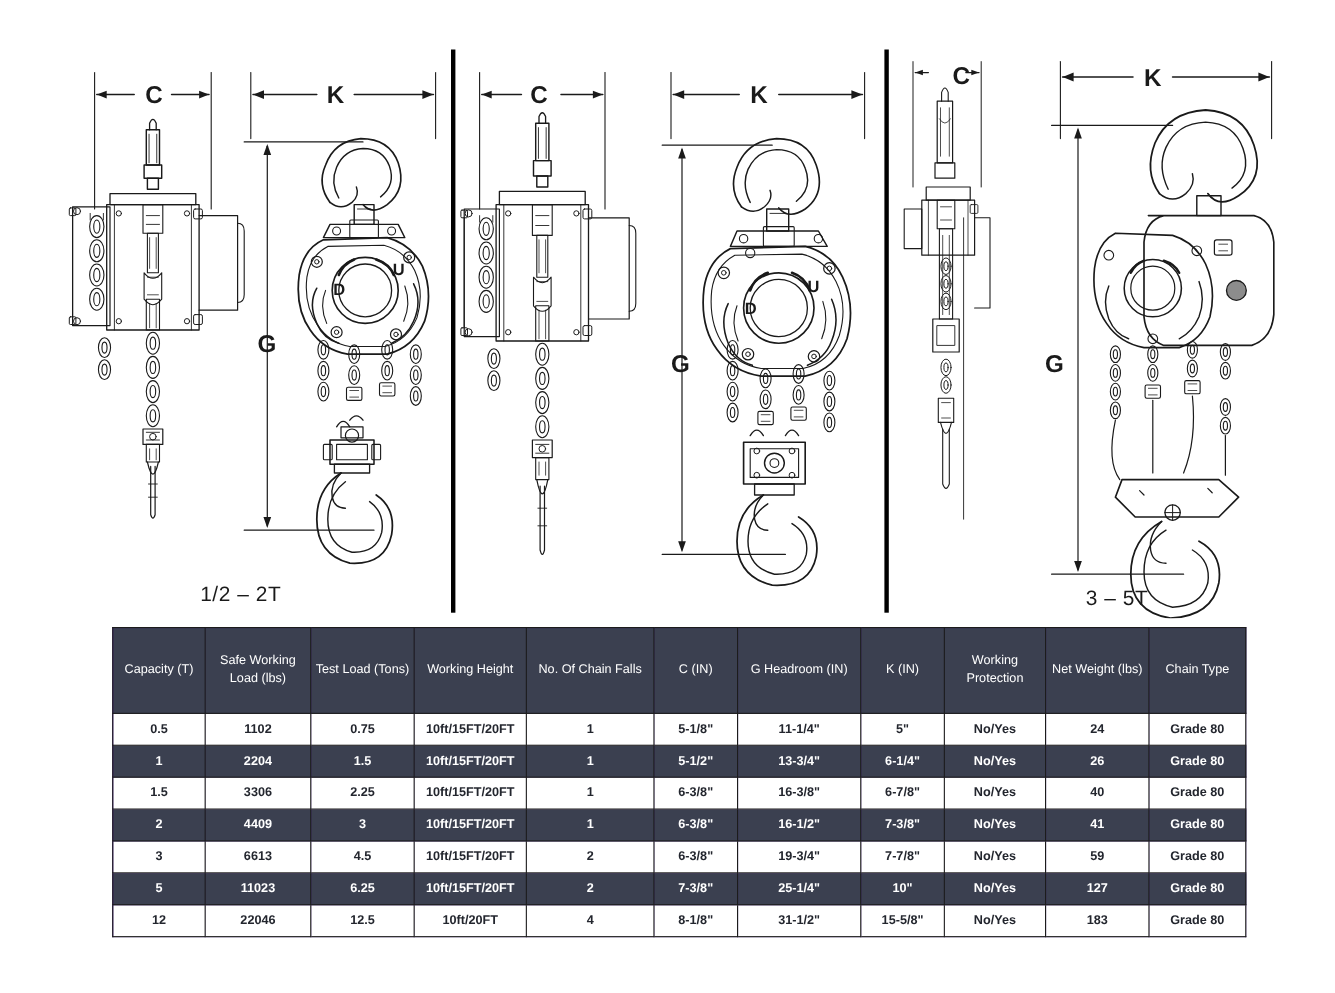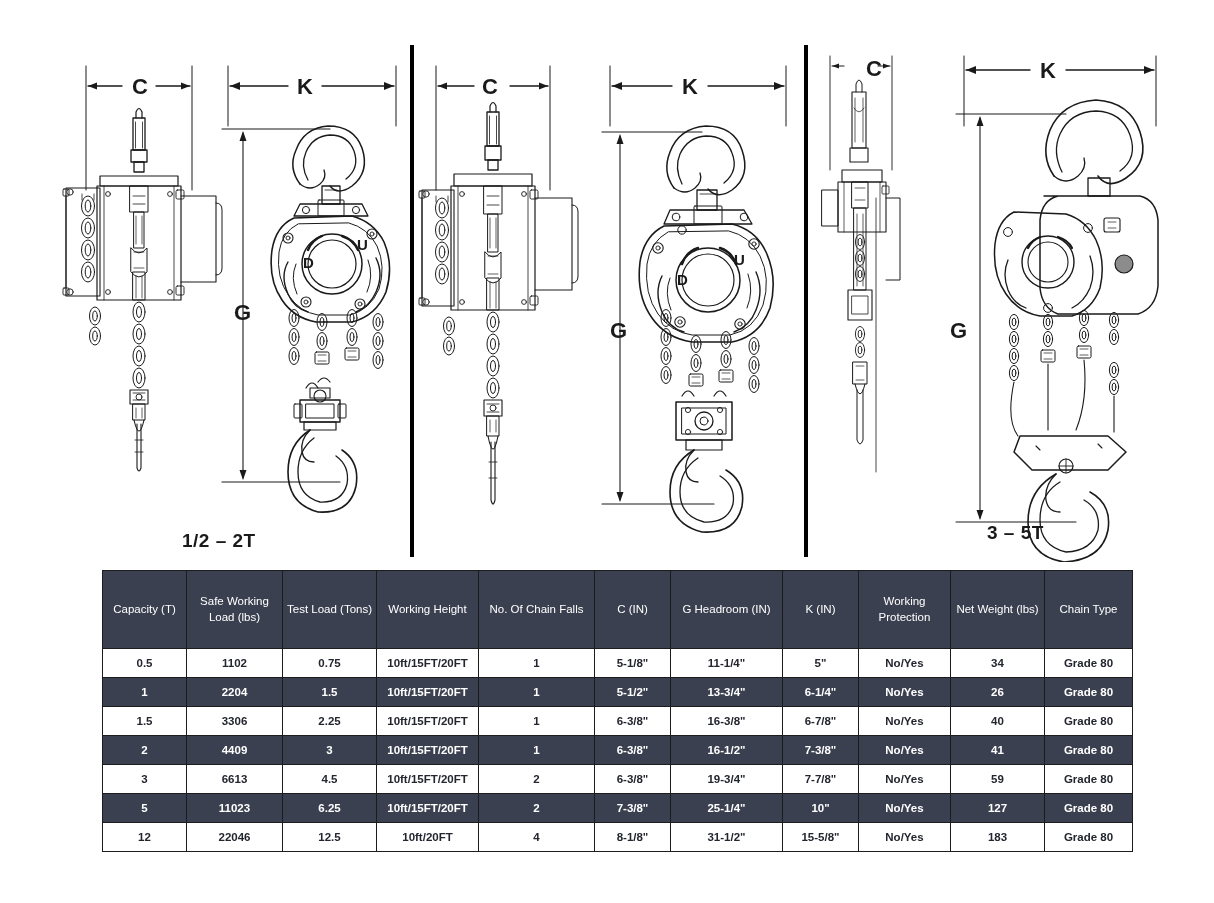--- a/index.html
+++ b/index.html
@@ -38,28 +38,28 @@
   #panel-1 { left: 0; width: 410px; }
   #panel-2 { left: 414px; width: 390px; }
   #panel-3 { left: 808px; width: 406px; }
 
   .panel svg { display: block; }
 
   .panel-caption {
     position: absolute;
     font-family: "Liberation Sans", sans-serif;
     font-size: 19px;
-    font-weight: 700;
+    font-weight: 400;
     color: #1a1a1a;
     letter-spacing: 0.5px;
     white-space: nowrap;
     text-align: right;
   }
   #caption-1 { left: 182px; top: 530px; }
-  #caption-2 { left: 573px; top: 522px; }
+  #caption-2 { left: 573px; top: 534px; }
 
   
   #spec-table-wrap {
     position: absolute;
     left: 102px;
     top: 570px;
     width: 1009px;
   }
   table.spec {
     border-collapse: collapse;
@@ -757,21 +757,21 @@
         <tr class="row-light">
           <td>0.5</td>
           <td>1102</td>
           <td>0.75</td>
           <td>10ft/15FT/20FT</td>
           <td>1</td>
           <td>5-1/8"</td>
           <td>11-1/4"</td>
           <td>5"</td>
           <td>No/Yes</td>
-          <td>34</td>
+          <td>24</td>
           <td>Grade 80</td>
         </tr>
         <tr class="row-dark">
           <td>1</td>
           <td>2204</td>
           <td>1.5</td>
           <td>10ft/15FT/20FT</td>
           <td>1</td>
           <td>5-1/2"</td>
           <td>13-3/4"</td>

